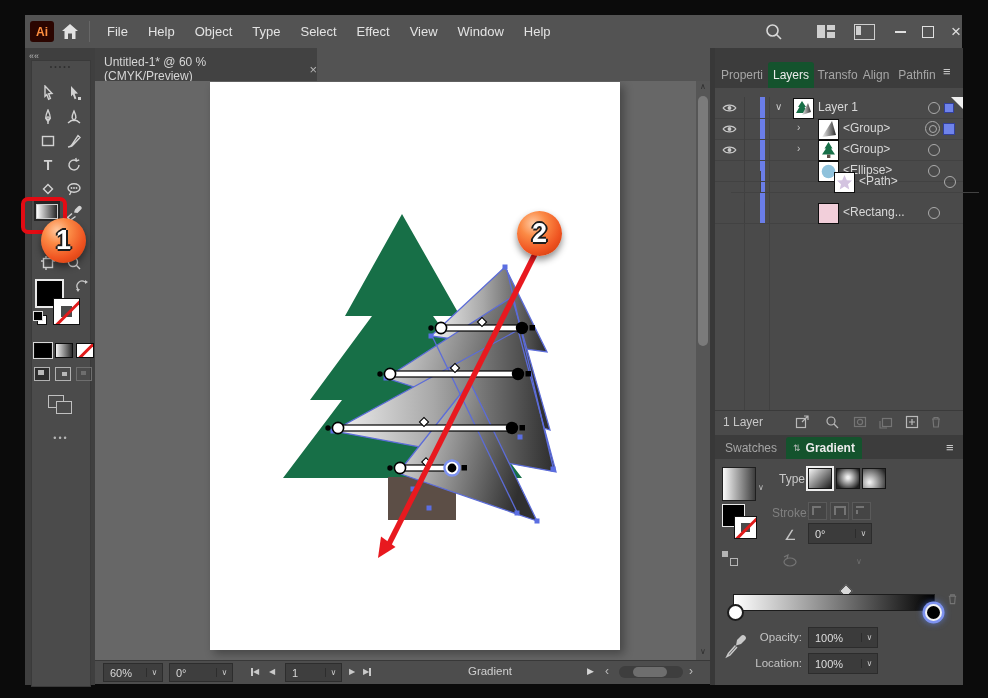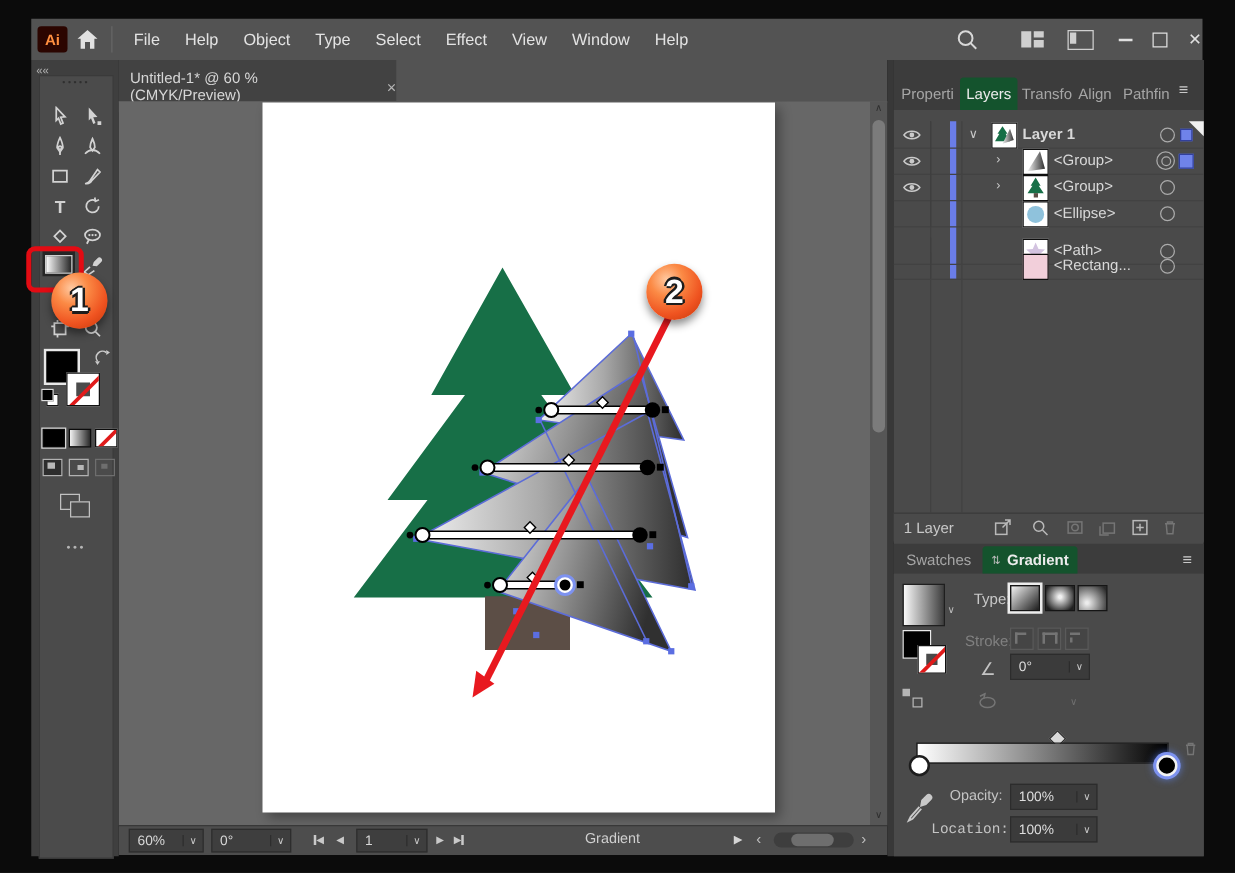--- a/index.html
+++ b/index.html
@@ -404,21 +404,21 @@
               <defs>
                 <linearGradient id="tg1" x1="0" y1="0" x2="1" y2="0">
                   <stop offset="0" stop-color="#eee"></stop>
                   <stop offset="1" stop-color="#333"></stop>
                 </linearGradient>
               </defs>
           <polygon points="8,2 12,8 10.5,8 14,14 2,14 5.5,8 4,8" fill="#176f47"></polygon>
               <polygon points="14,4 8,16 17,13" fill="url(#tg1)"></polygon>
             </svg>
         </div>
-        <span class="lname" style="left:103px;font-weight:bold;">Layer 1</span>
+        <span class="lname" style="left:103px;">Layer 1</span>
         <div class="target" style="left:213px;"></div>
         <div class="bluesq" style="left:229px;top:6px;width:8px;height:8px;"></div>
       </div>
 
       <div class="lrow" style="top:30px;">
         <div class="eyecell">
           <svg width="15" height="10" viewBox="0 0 16 11">
               <path d="M1 5.5 C4 1.2 12 1.2 15 5.5 C12 9.8 4 9.8 1 5.5 Z" fill="none" stroke="#c9c9c9" stroke-width="1.3"></path>
               <circle cx="8" cy="5.5" r="2.1" fill="#c9c9c9"></circle>
             </svg>
@@ -464,21 +464,21 @@
         <div class="eyecell"></div>
         <div class="thumb" style="left:103px;">
           <svg width="19" height="19" viewBox="0 0 19 19">
               <circle cx="9.5" cy="9.5" r="6.8" fill="#8fc2dc"></circle>
             </svg>
         </div>
         <span class="lname" style="left:128px;">&lt;Ellipse&gt;</span>
         <div class="target" style="left:213px;"></div>
       </div>
 
-      <div class="lrow" style="top:102px;">
+      <div class="lrow" style="top:83px;margin-left:16px;">
         <div class="eyecell"></div>
         <div class="thumb" style="left:103px;">
           <svg width="19" height="19" viewBox="0 0 19 19">
               <path d="M9.5 2 L11.8 7.2 L17 7.6 L13 11.2 L14.3 16.5 L9.5 13.6 L4.7 16.5 L6 11.2 L2 7.6 L7.2 7.2 Z" fill="#d3c3e0"></path>
             </svg>
         </div>
         <span class="lname" style="left:128px;">&lt;Path&gt;</span>
         <div class="target" style="left:213px;"></div>
       </div>
 
@@ -590,21 +590,21 @@
 
       <svg class="abs" style="left:10px;top:174px;" width="22" height="26" viewBox="0 0 22 26">
         <path d="M12 14 L5 22 L2 23.5 L3.5 20.5 L10.5 12.5" fill="none" stroke="#c9c9c9" stroke-width="1.5"></path>
         <path d="M12 7 L16 3 a2.6 2.6 0 0 1 4 4 L16 11 L11 12.5 Z" fill="#c9c9c9"></path>
       </svg>
       <span class="abs" style="left:35px;top:172px;width:52px;text-align:right;font-size:11.5px;color:#c4c4c4;">Opacity:</span>
       <div class="gp-box abs" style="left:93px;top:168px;width:68px;height:19px;">
         <span style="padding-left:6px;">100%</span>
           <span class="chev">∨</span>
       </div>
-      <span class="abs" style="left:30px;top:198px;width:57px;text-align:right;font-size:11.5px;color:#c4c4c4;font-family:Liberation Mono, monospace;">Location:</span>
+      <span class="abs" style="left:30px;top:198px;width:57px;text-align:right;font-size:11.5px;color:#c4c4c4;">Location:</span>
       <div class="gp-box abs" style="left:93px;top:194px;width:68px;height:19px;">
         <span style="padding-left:6px;">100%</span>
           <span class="chev">∨</span>
       </div>
     </div>
   </div>
 
   <div id="toolhighlight" class="abs"></div>
   <div class="badge" style="left:41px;top:218px;">
       <span>1</span>

